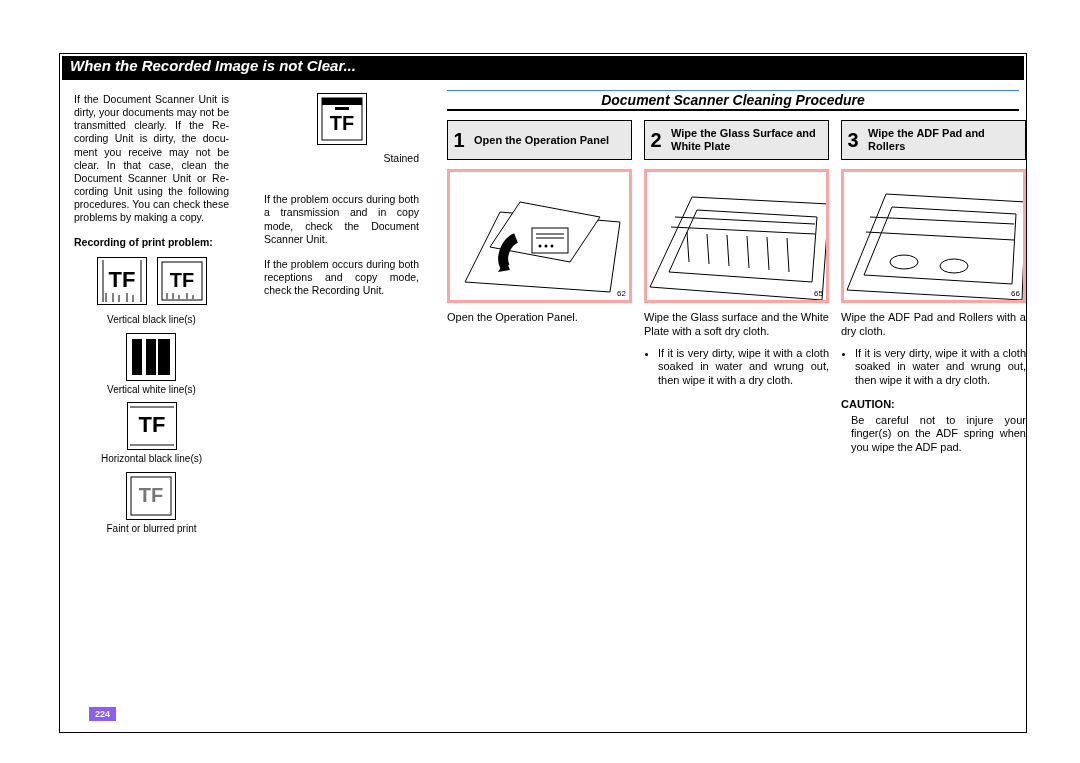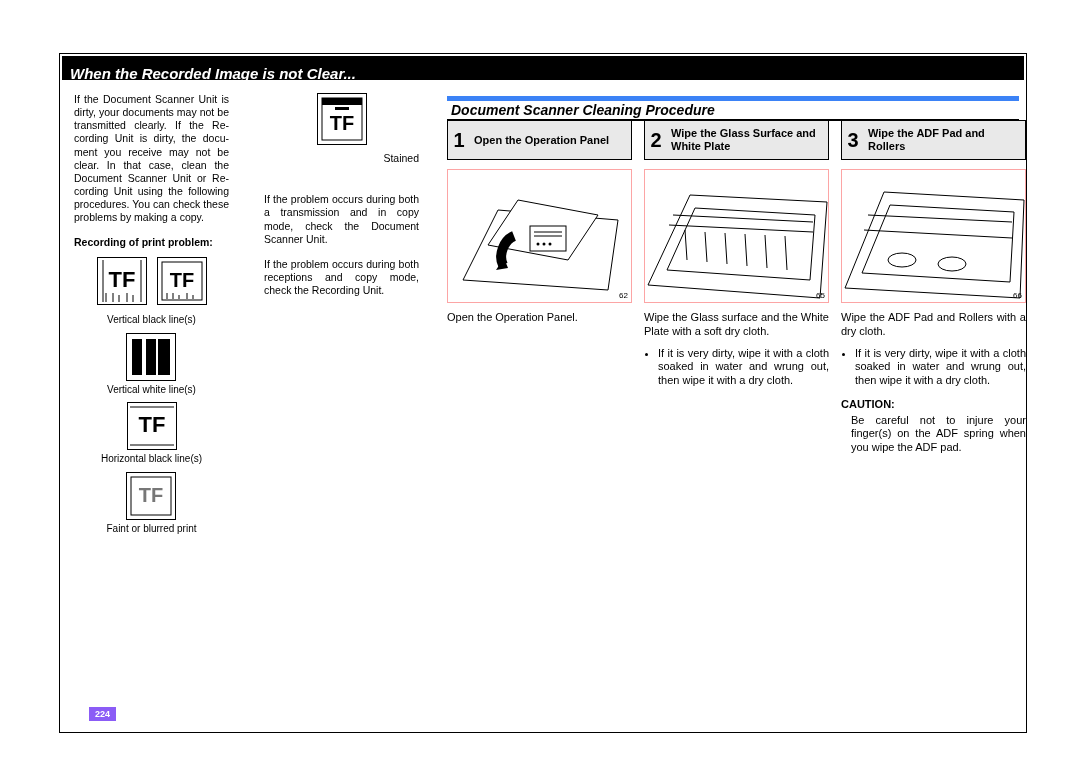--- a/index.html
+++ b/index.html
@@ -24,21 +24,21 @@
       position: absolute;
       left: 62px;
       top: 56px;
       width: 962px;
       height: 24px;
       background: #000;
       color: #fff;
       font-size: 15px;
       font-weight: bold;
       font-style: italic;
-      padding: 9px 8px;
+      padding: 1px 8px;
     }
     .col1 {
       position: absolute;
       left: 74px;
       top: 93px;
       width: 155px;
       font-size: 10.5px;
       text-align: justify;
       line-height: 1.25;
     }
@@ -83,24 +83,25 @@
       margin-bottom: 4px;
     }
     .col2 .stained-label {
       text-align: right;
       margin-bottom: 28px;
     }
     
     .section-header {
       position: absolute;
       left: 447px;
-      top: 96px;
+      top: 90px;
       width: 572px;
-      border-top: 5px solid #3b82f6;
+      border-top: 1px solid #3b82f6;
       border-bottom: 2px solid #000;
+      text-align: center;
     }
     .section-header .inner {
       background: #fff;
       font-size: 14px;
       font-weight: bold;
       font-style: italic;
       padding: 1px 4px;
     }
     .steps-row {
       position: absolute;
@@ -131,21 +132,21 @@
     .step-title {
       flex: 1;
       font-size: 11px;
       font-weight: bold;
       padding: 3px 4px;
       display: flex;
       align-items: center;
       line-height: 1.15;
     }
     .step-figure {
-      border: 1px solid #fca5a5;
+      border: 3px solid #fca5a5;
       height: 134px;
       margin-top: 9px;
       position: relative;
       overflow: hidden;
       background: #fff;
     }
     .fig-num {
       position: absolute;
       right: 3px;
       bottom: 2px;

